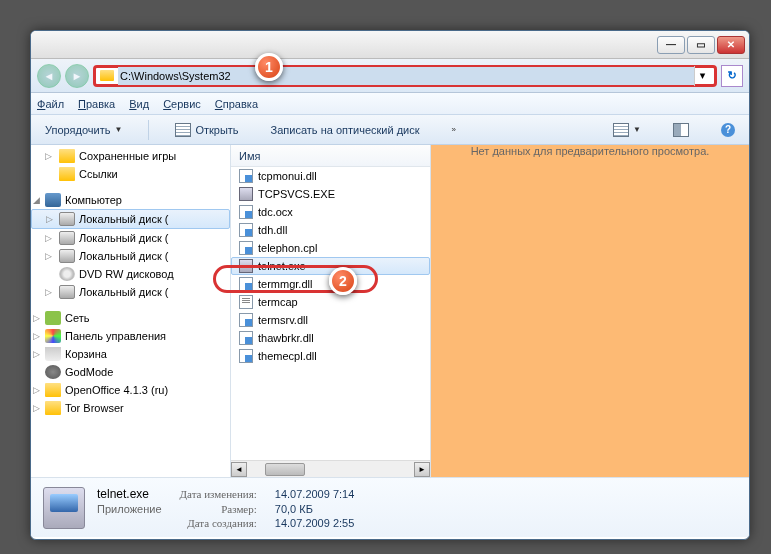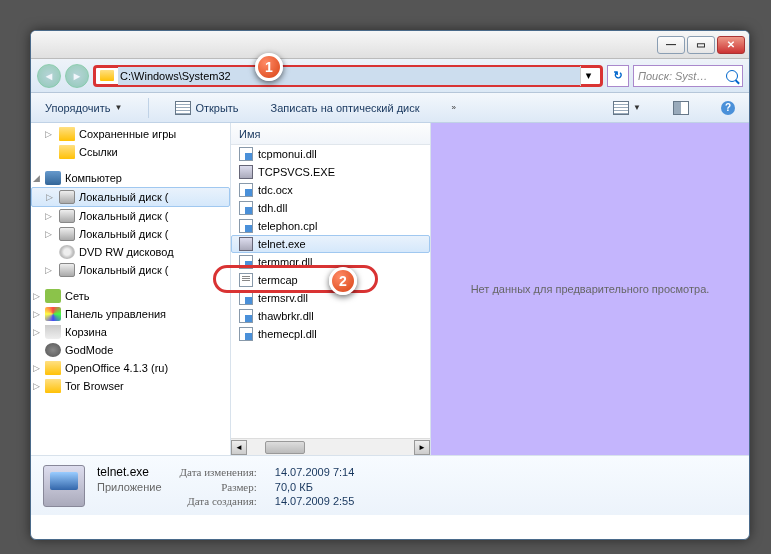--- a/index.html
+++ b/index.html
@@ -51,21 +51,21 @@
 .list-body { flex: 1; overflow: hidden; position: relative; }
 .file-item { display: flex; align-items: center; gap: 5px; padding: 2px 8px; cursor: pointer; white-space: nowrap; }
 .file-item.sel { background: linear-gradient(#e9f2fc,#d5e8fb); border: 1px solid #a0c8f0; padding: 1px 7px; border-radius: 2px; }
 .file-ico { width: 14px; height: 14px; flex-shrink: 0; background: #fff; border: 1px solid #89a; position: relative; }
 .file-ico.dll:before { content: ""; position: absolute; right: 0; bottom: 0; width: 7px; height: 7px; background: #4a90d9; }
 .file-ico.exe { background: linear-gradient(#dde,#aab); border-color: #667; }
 .file-ico.ini:before { content: ""; position: absolute; left: 2px; top: 2px; right: 2px; height: 1px; background: #888; box-shadow: 0 2px #888, 0 4px #888; }
 .scroll-h { height: 17px; background: #f0f0f0; border-top: 1px solid #ddd; display: flex; align-items: center; }
 .scroll-h .thumb { width: 40px; height: 13px; background: linear-gradient(#ddd,#bbb); border: 1px solid #999; border-radius: 2px; margin-left: 18px; }
 .scroll-h .arr { width: 16px; height: 15px; background: linear-gradient(#eee,#ccc); border: 1px solid #999; display: flex; align-items: center; justify-content: center; font-size: 8px; }
-.preview { flex: 1; display: flex; align-items: center; justify-content: center; color: #666; background: #c4b5fd; }
+.preview { flex: 1; display: flex; align-items: flex-start; justify-content: center; color: #666; background: #fdba74; }
 .details { height: 60px; border-top: 1px solid #d8e2ec; background: linear-gradient(#f7fbff,#ecf3fb); display: flex; align-items: center; padding: 6px 12px; gap: 12px; }
 .details .big-ico { width: 42px; height: 42px; background: linear-gradient(#dde,#aab); border: 1px solid #889; border-radius: 3px; position: relative; }
 .details .big-ico:before { content: ""; position: absolute; top: 6px; left: 6px; right: 6px; height: 18px; background: linear-gradient(#9cf,#36a); border-radius: 2px; }
 .details .info { display: grid; grid-template-columns: auto auto auto auto; gap: 2px 18px; align-items: center; }
 .details .fname { font-size: 12px; color: #000; }
 .details .ftype { color: #666; }
 .details .label { color: #666; text-align: right; font-family: Liberation Serif, serif; }
 .details .val { color: #17365d; }
 .callout { position: absolute; width: 28px; height: 28px; border-radius: 50%; background: radial-gradient(circle at 35% 30%, #ff8a65, #d84315); border: 3px solid #fff; box-shadow: 0 2px 6px rgba(0,0,0,0.6); color: #fff; font-weight: bold; font-size: 14px; display: flex; align-items: center; justify-content: center; z-index: 50; }
 .callout.c1 { left: 255px; top: 53px; }
@@ -92,26 +92,29 @@
 
   <div class="navbar">
     <div class="nav-arrow">◄</div>
     <div class="nav-arrow">►</div>
     <div class="addr-wrap">
       <div class="folder-ico"></div>
       <input value="C:\Windows\System32" style="">
       <div class="addr-drop">▾</div>
     </div>
     <div class="refresh-btn">↻</div>
-    <div class="search-wrap">
-      <span>Поиск: Syst…</span>
-      <div class="mag"></div>
-    </div>
-  </div>
-
+  </div>
+
+  <div class="menubar">
+    <span>Файл</span>
+    <span>Правка</span>
+    <span>Вид</span>
+    <span>Сервис</span>
+    <span>Справка</span>
+  </div>
 
   <div class="toolbar">
     <div class="tb-btn">
         <span>Упорядочить</span>
         <span class="drop">▼</span>
       </div>
     <div class="sep"></div>
     <div class="tb-btn">
         <span class="view-ico"></span>
         <span>Открыть</span>

